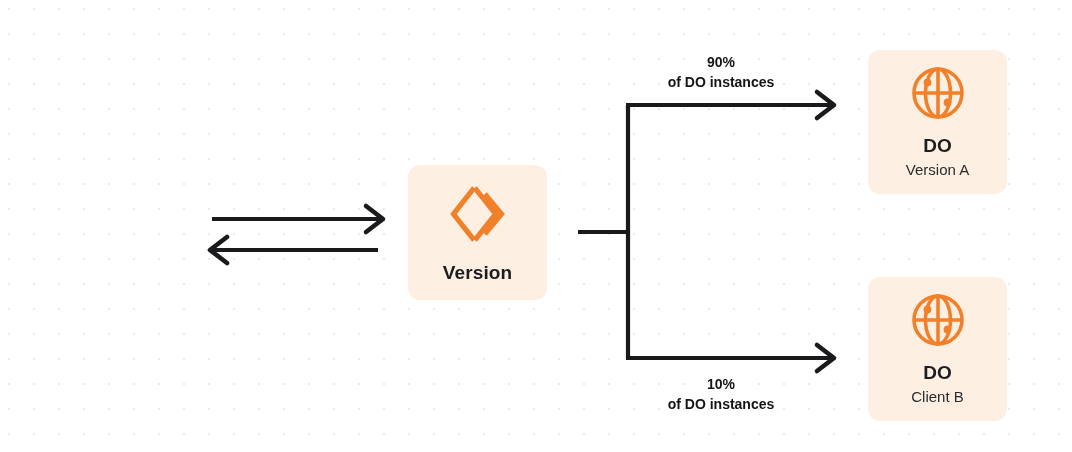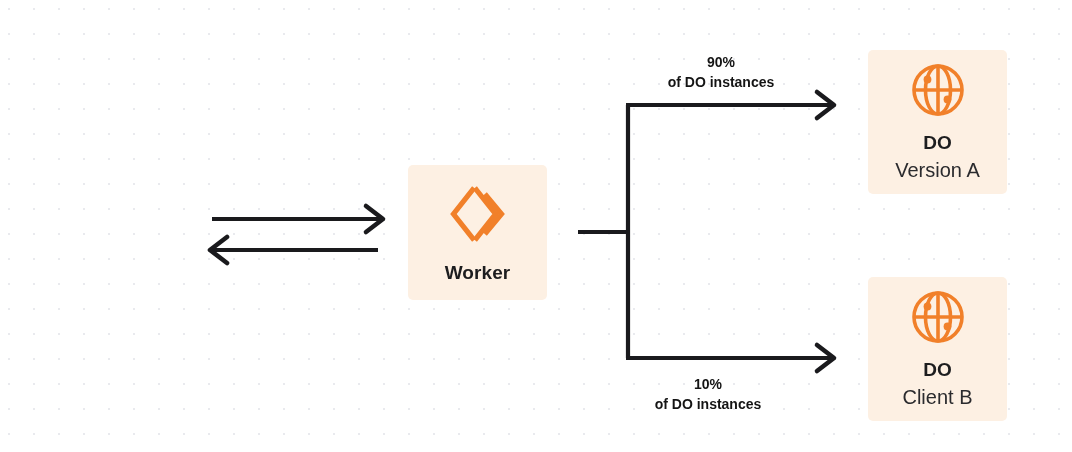--- a/index.html
+++ b/index.html
@@ -22,21 +22,21 @@
     background-image: radial-gradient(circle at 1px 1px, #e9eaee 1.1px, transparent 1.2px);
     background-size: 25px 25px;
     background-position: 8px 8px;
     padding-left: 28px;
   }
 
   
   .node {
     position: absolute;
     box-sizing: border-box;
-    border-radius: 5px;
+    border-radius: 12px;
     display: flex;
     flex-direction: column;
     align-items: center;
     justify-content: center;
   }
   .node.client {
     left: 42px;
     top: 168px;
     width: 144px;
     height: 132px;
@@ -73,21 +73,21 @@
   .node.do-b .node-icon { margin-bottom: 14px; }
 
   .node-title {
     font-size: 19px;
     font-weight: bold;
     color: #1d1d1f;
     letter-spacing: 0.1px;
     line-height: 1.1;
   }
   .node-sub {
-    font-size: 20px;
+    font-size: 15px;
     font-weight: 400;
     color: #2b2b2e;
     line-height: 1.25;
     margin-top: 4px;
   }
 
   
   #wires {
     position: absolute;
     left: 0;
@@ -100,21 +100,21 @@
   .edge-label {
     position: absolute;
     text-align: center;
     font-size: 14px;
     font-weight: bold;
     color: #141414;
     line-height: 1.45;
     white-space: nowrap;
   }
   .edge-label.top  { left: 625px; top: 52px;  width: 192px; }
-  .edge-label.bot  { left: 612px; top: 374px; width: 192px; }
+  .edge-label.bot  { left: 625px; top: 374px; width: 192px; }
   .edge-label .pct { display: block; }
   .edge-label .of  { display: block; }
 </style>
 </head>
 <body>
 
 <div id="canvas">
 
   <svg id="wires" viewBox="0 0 1072 452" width="1072" height="452" xmlns="http://www.w3.org/2000/svg">
 
@@ -159,21 +159,21 @@
     <span class="node-icon">
       <svg width="66" height="66" viewBox="0 0 66 66" xmlns="http://www.w3.org/2000/svg">
 
         <path d="M 27.5 9 L 8.5 33 L 27.5 57" fill="none" stroke="#f1802a" stroke-width="5.2" stroke-linecap="square" stroke-linejoin="miter"></path>
 
         <path d="M 31.5 9 L 50.5 33 L 31.5 57" fill="none" stroke="#f1802a" stroke-width="5.2" stroke-linecap="square" stroke-linejoin="miter"></path>
 
         <path d="M 41.5 15 L 56.5 33 L 41.5 51" fill="none" stroke="#f1802a" stroke-width="5.2" stroke-linecap="square" stroke-linejoin="miter"></path>
       </svg>
     </span>
-    <span class="node-title">Worker</span>
+    <span class="node-title">Version</span>
   </div>
 
   <div class="node do-a">
     <span class="node-icon">
       <svg width="58" height="58" viewBox="0 0 58 58" xmlns="http://www.w3.org/2000/svg">
         <g fill="none" stroke="#f1802a" stroke-width="3.6">
           <circle cx="29" cy="29" r="24"></circle>
           <line x1="29" y1="5" x2="29" y2="53"></line>
           <line x1="5" y1="29" x2="53" y2="29"></line>
           <ellipse cx="29" cy="29" rx="12.5" ry="24"></ellipse>

